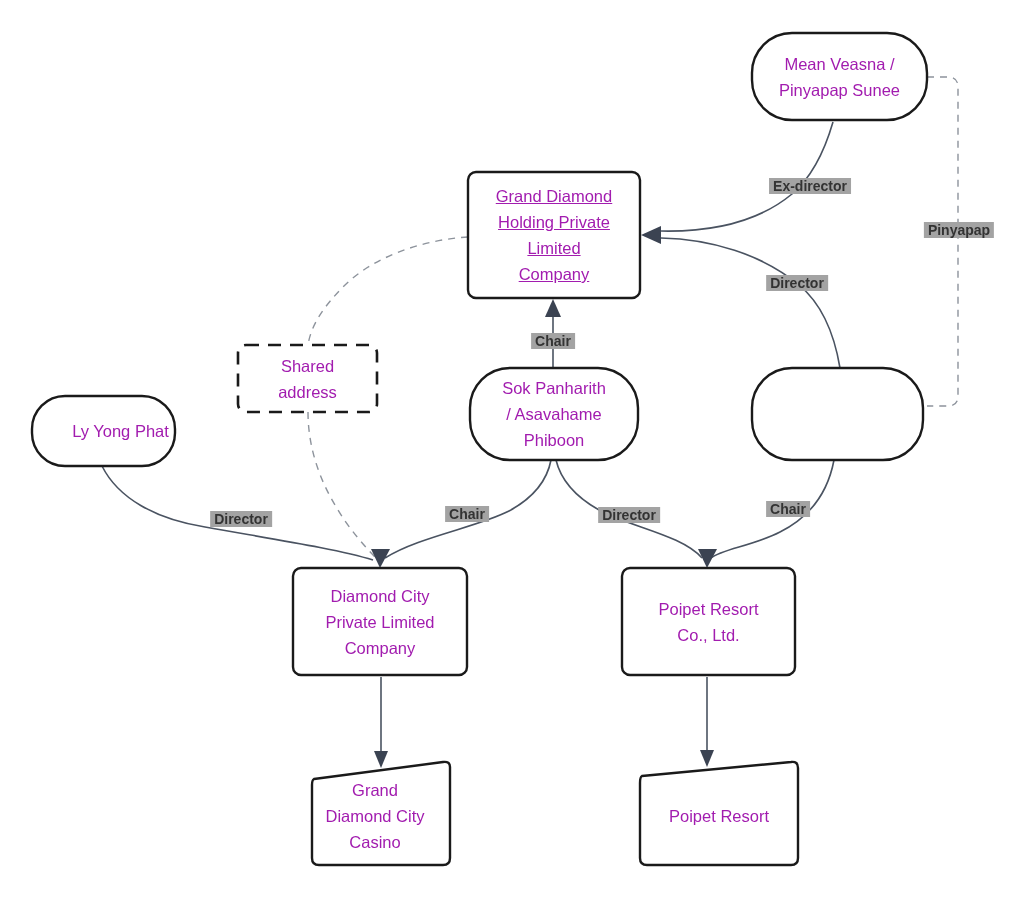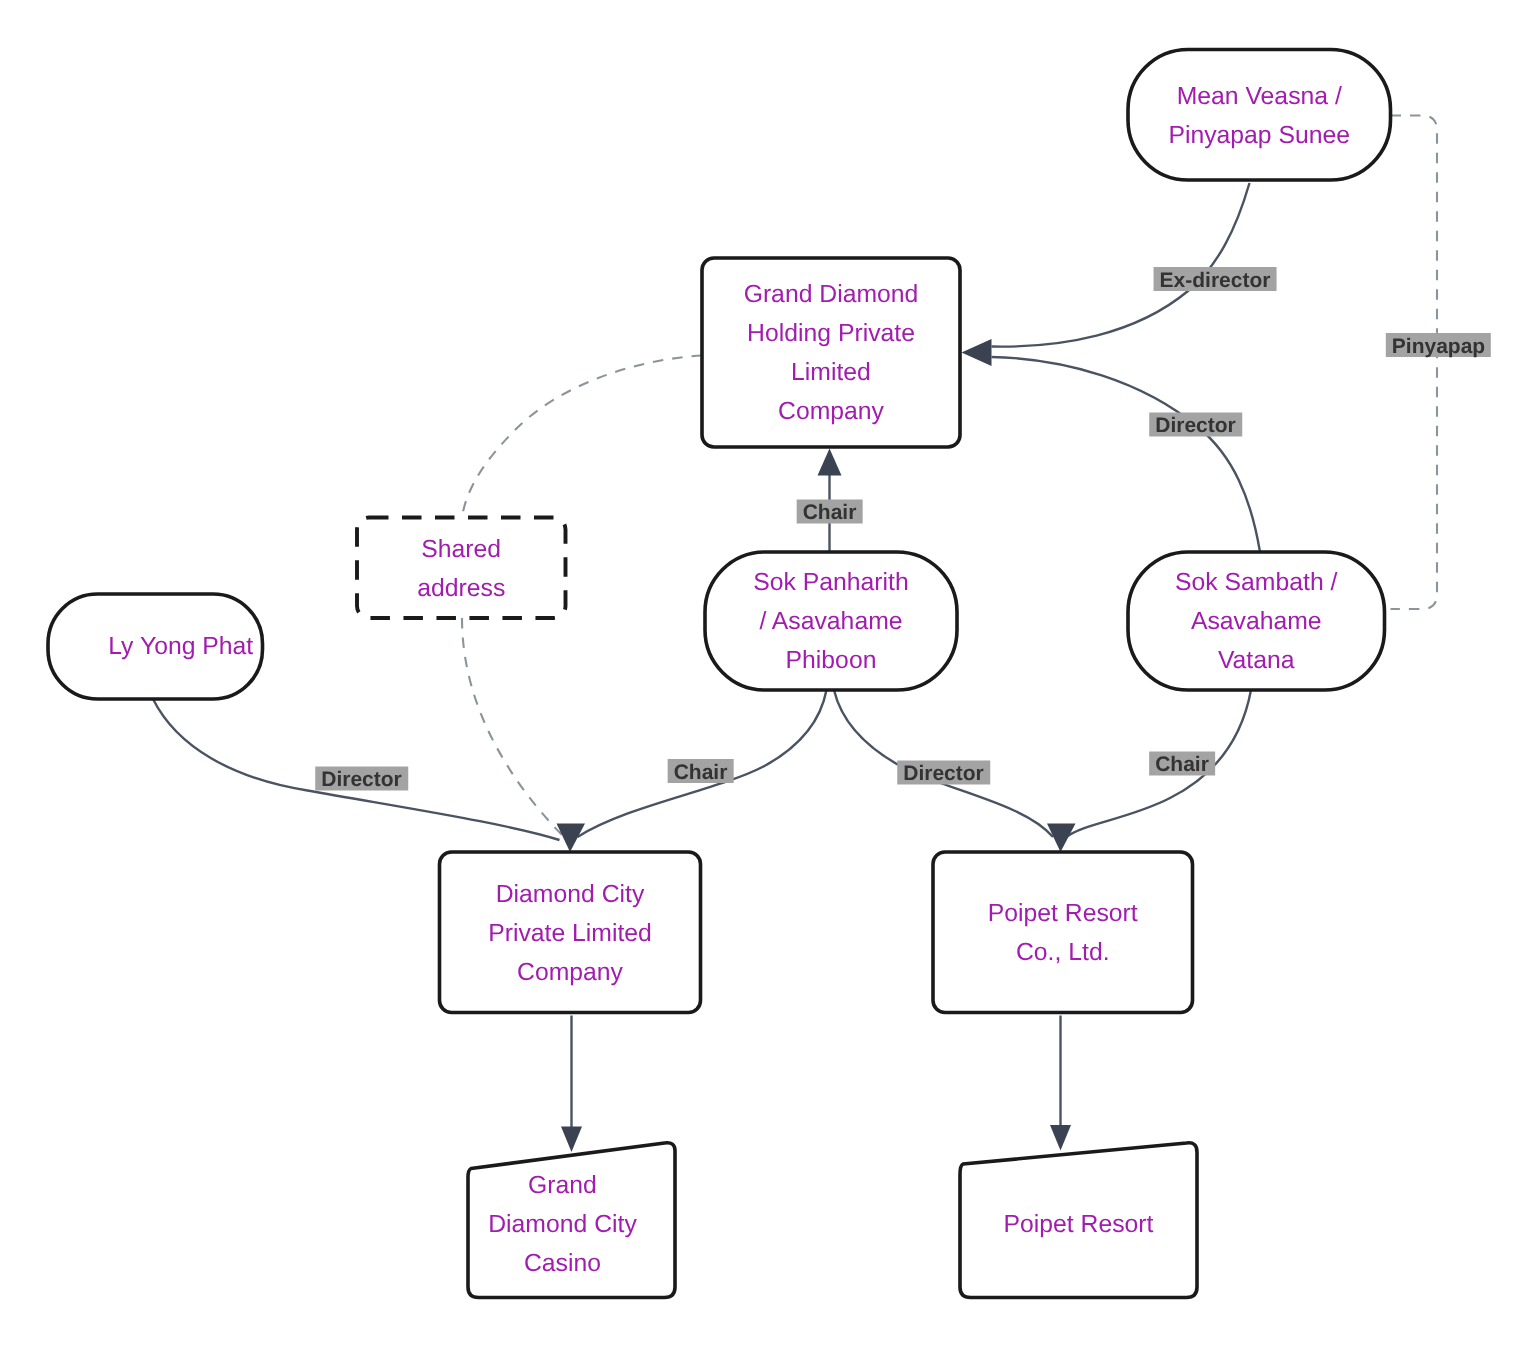--- a/index.html
+++ b/index.html
@@ -70,32 +70,29 @@
     <rect class="node-shape" x="752" y="368" width="171" height="92" rx="40"></rect>
     <rect class="node-shape" x="32" y="396" width="143" height="70" rx="33"></rect>
     <rect class="node-shape" x="293" y="568" width="174" height="107" rx="8"></rect>
     <rect class="node-shape" x="622" y="568" width="173" height="107" rx="8"></rect>
     <path class="node-shape" d="M 314 779 L 443 762 Q 450 761 450 767 L 450 858 Q 450 865 443 865 L 319 865 Q 312 865 312 858 L 312 785 Q 312 780 314 779 Z"></path>
     <path class="node-shape" d="M 642 776 L 791 762 Q 798 761 798 768 L 798 858 Q 798 865 791 865 L 647 865 Q 640 865 640 858 L 640 783 Q 640 777 642 776 Z"></path>
   </svg>
 
   <div class="node-label" style="left:752px; top:33px;  width:175px; height:87px;">Mean Veasna /
 Pinyapap Sunee</div>
-  <div class="node-label" style="left:468px; top:172px; width:172px; height:126px;">Grand Diamond
+  <div class="node-label" style="left:468px; top:172px; width:172px; height:126px;text-decoration:underline;">Grand Diamond
 Holding Private
 Limited
 Company</div>
   <div class="node-label" style="left:238px; top:345px; width:139px; height:67px;">Shared
 address</div>
   <div class="node-label" style="left:470px; top:368px; width:168px; height:92px;">Sok Panharith
 / Asavahame
 Phiboon</div>
-  <div class="node-label" style="left:752px; top:368px; width:171px; height:92px;">Sok Sambath /
-Asavahame
-Vatana</div>
   <div class="node-label" style="left:49px;  top:396px; width:143px; height:70px;">Ly Yong Phat</div>
   <div class="node-label" style="left:293px; top:568px; width:174px; height:107px;">Diamond City
 Private Limited
 Company</div>
   <div class="node-label" style="left:622px; top:568px; width:173px; height:107px;">Poipet Resort
 Co., Ltd.</div>
   <div class="node-label" style="left:312px; top:766px; width:126px; height:99px;">Grand
 Diamond City
 Casino</div>
   <div class="node-label" style="left:640px; top:766px; width:158px; height:99px;">Poipet Resort</div>

